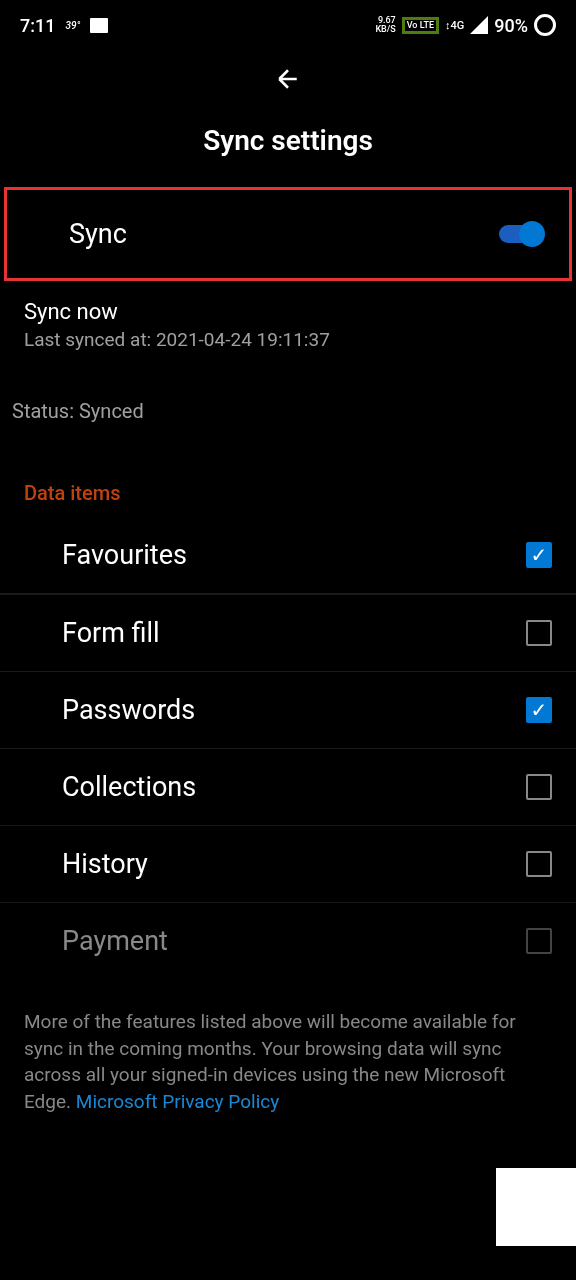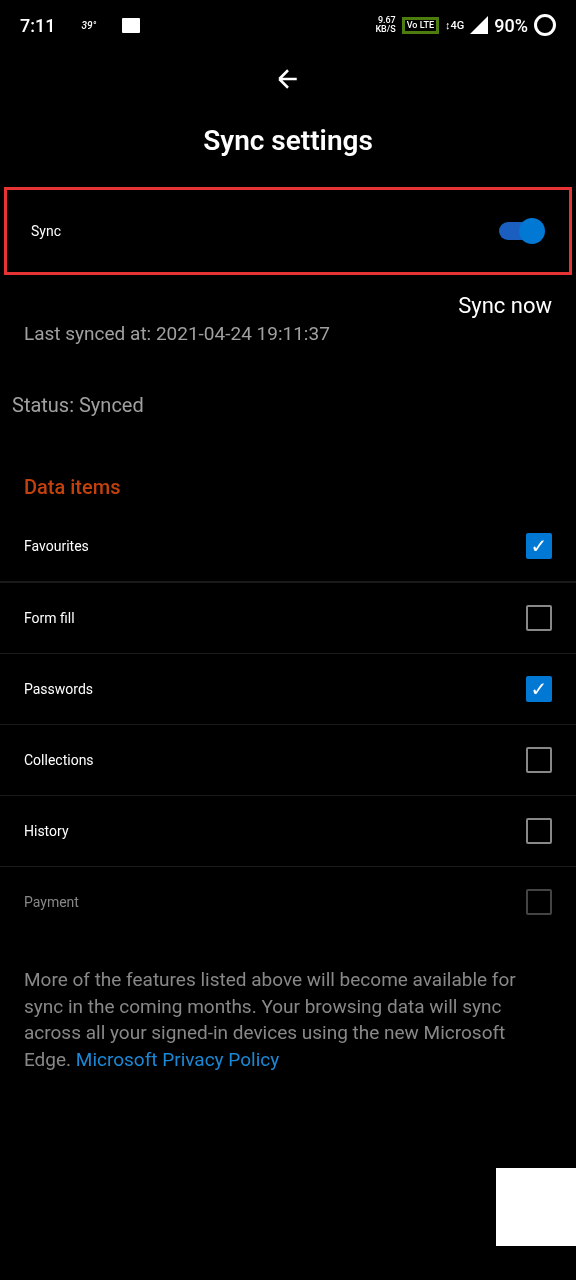--- a/index.html
+++ b/index.html
@@ -14,21 +14,21 @@
     }
     .status-bar {
       display: flex;
       align-items: center;
       justify-content: space-between;
       padding: 8px 20px;
       height: 50px;
       font-size: 18px;
       font-weight: 500;
     }
-    .status-left { display: flex; align-items: center; gap: 26px; }
+    .status-left { display: flex; align-items: center; gap: 10px; }
     .status-right { display: flex; align-items: center; gap: 6px; font-size: 15px; justify-content: flex-end; }
     .header {
       display: flex;
       align-items: center;
       padding: 14px 20px 30px 20px;
       gap: 30px;
       flex-direction: column;
     }
     .back-icon { width: 30px; height: 30px; }
     .page-title { font-size: 28px; font-weight: 600; }
@@ -37,21 +37,21 @@
       margin: 0 4px;
     }
     .setting-row {
       display: flex;
       align-items: center;
       justify-content: space-between;
       padding: 28px 24px;
       min-height: 80px;
     }
     .setting-row.short { padding: 22px 24px; min-height: 70px; }
-    .setting-label { font-size: 14px; color: #fff; }
+    .setting-label { font-size: 27px; color: #fff; margin-left: 38px; }
     .setting-label.dim { color: #888; }
     .toggle {
       width: 50px;
       height: 26px;
       position: relative;
     }
     .toggle-track {
       width: 42px;
       height: 18px;
       background: #1a5fc0;
@@ -65,21 +65,21 @@
       height: 26px;
       background: #0078d4;
       border-radius: 50%;
       position: absolute;
       right: 0;
       top: 0;
     }
     .sync-now-block {
       padding: 18px 24px 8px 24px;
     }
-    .sync-now-title { font-size: 22px; color: #fff; margin-bottom: 4px; text-align: right; }
+    .sync-now-title { font-size: 22px; color: #fff; margin-bottom: 4px; }
     .sync-now-sub { font-size: 19px; color: #a0a0a0; }
     .status-block {
       padding: 40px 24px 18px 12px;
     }
     .status-text { font-size: 20px; color: #a0a0a0; }
     .section-header {
       padding: 40px 24px 12px 24px;
       font-size: 20px;
       color: #c2410c;
       font-weight: 500;

